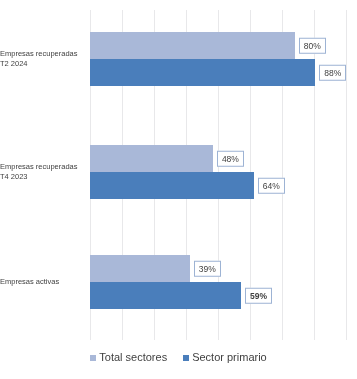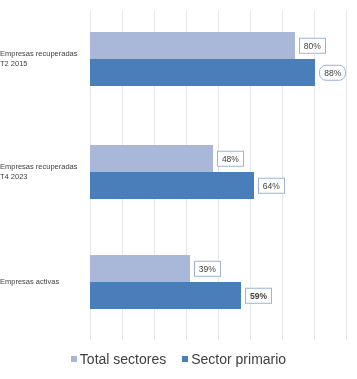--- a/index.html
+++ b/index.html
@@ -101,21 +101,21 @@
     gap: 3px;
   }
   .legend-swatch {
     width: 6px;
     height: 6px;
     display: inline-block;
   }
   .legend-swatch.total { background: #a9b8d8; }
   .legend-swatch.primario { background: #4a7ebb; }
   .legend-text {
-    font-size: 14px;
+    font-size: 11px;
     color: #3f3f3f;
     line-height: 1;
   }
 </style>
 </head>
 <body>
 
 <div id="chart-root">
 
   <div id="plot-area">
@@ -131,21 +131,21 @@
         <div class="gridline" style="left: 100%;"></div>
       </div>
     <div id="bars-layer">
         <div class="cat-group" style="top: 22px;">
           <div class="bar-row">
             <div class="bar total" style="width: 80%;"></div>
             <div class="bar-label" style="left: calc(80% + 4px);">80%</div>
           </div>
           <div class="bar-row">
             <div class="bar primario" style="width: 88%;"></div>
-            <div class="bar-label" style="left: calc(88% + 4px); border-radius: 7px;">88%</div>
+            <div class="bar-label" style="left: calc(88% + 4px);">88%</div>
           </div>
         </div>
         <div class="cat-group" style="top: 135px; text-align: right;">
           <div class="bar-row">
             <div class="bar total" style="width: 48%;"></div>
             <div class="bar-label" style="left: calc(48% + 4px);">48%</div>
           </div>
           <div class="bar-row">
             <div class="bar primario" style="width: 64%;"></div>
             <div class="bar-label" style="left: calc(64% + 4px);">64%</div>
@@ -160,21 +160,21 @@
             <div class="bar primario" style="width: 59%;"></div>
             <div class="bar-label" style="left: calc(59% + 4px); font-weight: bold;">59%</div>
           </div>
         </div>
       </div>
   </div>
 
   <div id="cat-labels">
       <div class="cat-label" style="top: 59px;">
         <div>Empresas recuperadas</div>
-        <div>T2 2015</div>
+        <div>T2 2024</div>
       </div>
       <div class="cat-label" style="top: 172px;">
         <div>Empresas recuperadas</div>
         <div>T4 2023</div>
       </div>
       <div class="cat-label" style="top: 282px;">
         <div>Empresas activas</div>
       </div>
     </div>
 

